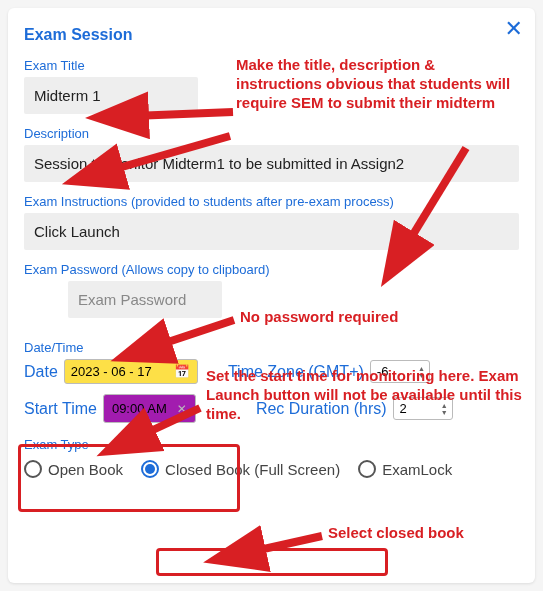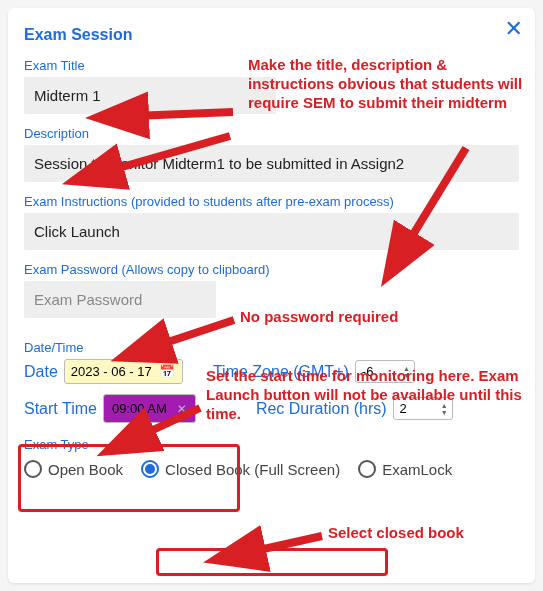--- a/index.html
+++ b/index.html
@@ -67,22 +67,22 @@
     color: #1d6cd8;
     font-size: 16px;
   }
   .date-box {
     display: inline-flex;
     align-items: center;
     border: 1px solid #bbb;
     border-radius: 3px;
     padding: 4px 6px;
     font-size: 13px;
-    background: #fef9c3;
-    gap: 8px;
+    background: #fde047;
+    gap: 23px;
   }
   .date-box .cal-icon {
     font-size: 13px;
     color: #555;
   }
   .time-box {
     display: inline-flex;
     align-items: center;
     border: 1px solid #bbb;
     border-radius: 3px;
@@ -171,30 +171,30 @@
 </head>
 <body>
 
 <div class="card">
 
   <span class="close-btn">✕</span>
 
   <div class="dialog-title">Exam Session</div>
 
   <label class="field-label">Exam Title</label>
-  <input class="text-input" style="width: 252px;" value="Midterm 1">
+  <input class="text-input" style="width: 174px;" value="Midterm 1">
 
   <label class="field-label">Description</label>
   <input class="text-input" value="Session to monitor Midterm1 to be submitted in Assign2" style="">
 
   <label class="field-label">Exam Instructions (provided to students after pre-exam process)</label>
   <input class="text-input" value="Click Launch" style="">
 
   <label class="field-label">Exam Password (Allows copy to clipboard)</label>
-  <input class="text-input" style="width: 192px;" placeholder="Exam Password">
+  <input class="text-input" style="width: 154px; margin-left: 44px;" placeholder="Exam Password">
 
   <label class="field-label" style="margin-top:22px">Date/Time</label>
 
   <div class="dt-row">
     <div class="dt-sub">
       <span class="small-label">Date</span>
       <span class="date-box">
         <span>2023 - 06 - 17</span>
         <span class="cal-icon">📅</span>
       </span>
@@ -244,21 +244,21 @@
         </span>
       <span>Closed Book (Full Screen)</span>
     </span>
     <span class="radio-item">
       <span class="radio-circle"></span>
       <span>ExamLock</span>
     </span>
   </div>
 
   
-  <div class="anno" style="left:240px; top:48px; width:280px">Make the title, description &amp; instructions obvious that students will require SEM to submit their midterm</div>
+  <div class="anno" style="left:228px; top:48px; width:280px">Make the title, description &amp; instructions obvious that students will require SEM to submit their midterm</div>
 
   <div class="anno" style="left:232px; top:300px">No password required</div>
 
   <div class="anno" style="left:198px; top:359px; width:320px">Set the start time for monitoring here. Exam Launch button will not be available until this time.</div>
 
   <div class="anno" style="left:320px; top:516px">Select closed book</div>
 
   <div class="redbox" style="left:10px; top:436px; width:222px; height:68px"></div>
   <div class="redbox" style="left:148px; top:540px; width:232px; height:28px"></div>
 

